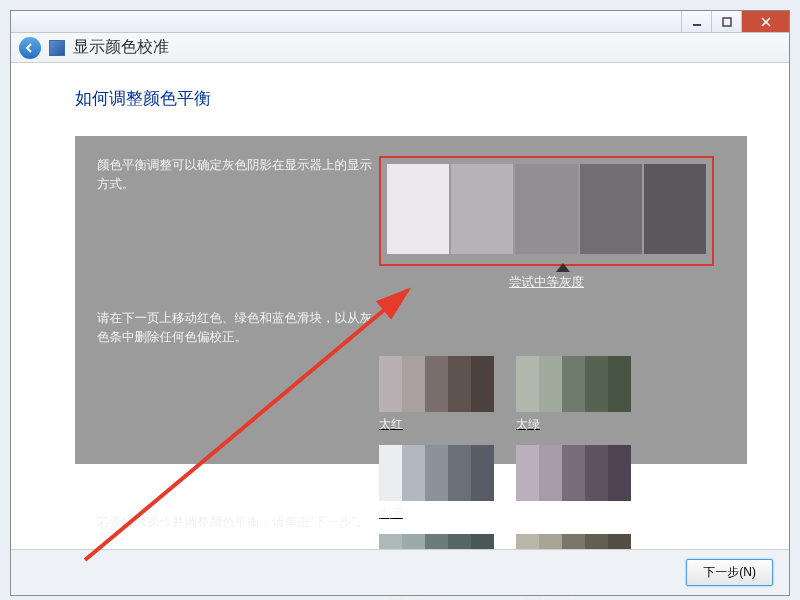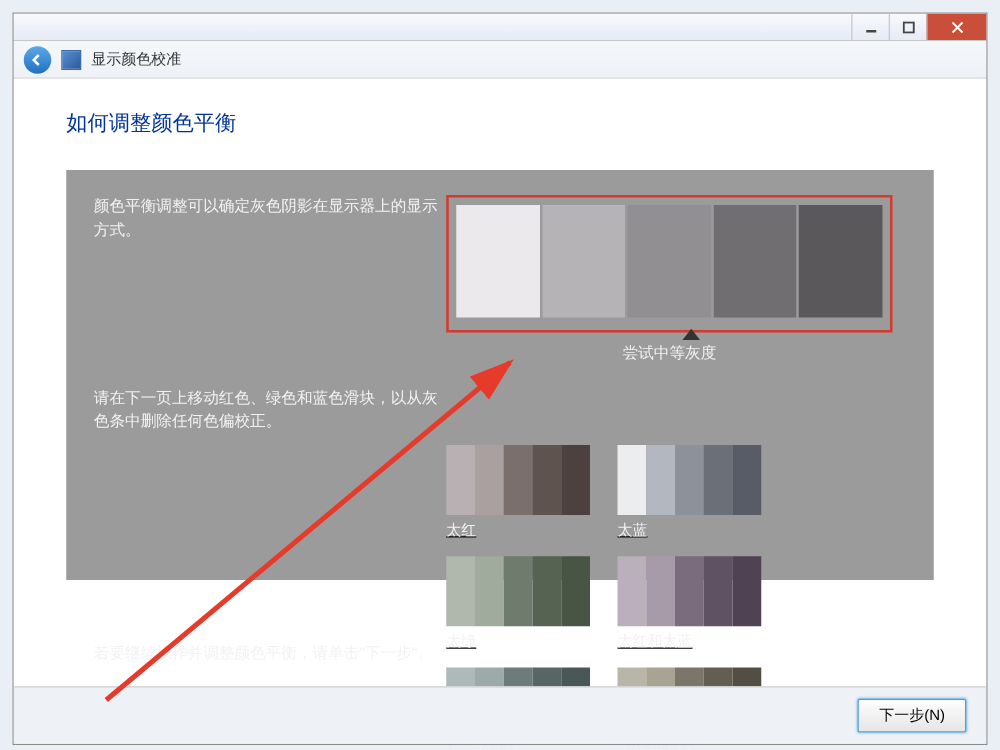--- a/index.html
+++ b/index.html
@@ -9,35 +9,35 @@
     
     .titlebar { height: 22px; background: linear-gradient(#f7f9fc, #e6ecf5); border-bottom: 1px solid #c7c7c7; display: flex; justify-content: flex-end; align-items: stretch; }
     .titlebar .btn { width: 30px; display: flex; align-items: center; justify-content: center; border-left: 1px solid #c7c7c7; font-size: 10px; color: #444; }
     .titlebar .btn.close { width: 48px; background: #c94f3a; color: #fff; font-size: 12px; }
     .titlebar .btn svg { width: 10px; height: 10px; }
     
     .navbar { height: 30px; background: linear-gradient(#f5f8fb, #eef2f7); border-bottom: 1px solid #d0d0d0; display: flex; align-items: center; padding: 0 8px; gap: 8px; }
     .back { width: 22px; height: 22px; border-radius: 50%; background: linear-gradient(#5da8e8, #2171c1); display: flex; align-items: center; justify-content: center; }
     .back svg { width: 12px; height: 12px; fill: #fff; }
     .app-icon { width: 16px; height: 16px; background: linear-gradient(135deg, #5b8fcf, #2a5aa0); border: 1px solid #3a6bb0; }
-    .nav-title { font-size: 12px; color: #333; }
+    .nav-title { font-size: 16px; color: #333; }
     
-    .content { padding: 24px 42px 0 42px; height: calc(100% - 52px - 46px); background: #fff; }
+    .content { padding: 24px 42px 0 42px; height: calc(100% - 52px - 46px); background: #fff; margin-left: 22px; }
     .heading { color: #003399; font-size: 17px; font-weight: normal; margin-bottom: 26px; }
     
     .gray-area { background: #9b9b9b; padding: 20px 33px 14px 22px; height: 328px; position: relative; }
     .row { display: flex; }
     .left-text { width: 282px; color: #f2f2f2; font-size: 12.5px; line-height: 1.55; }
     
     .main-swatch-wrap { flex: 1; }
     .main-swatch-box { border: 2px solid #d43a2f; padding: 6px; height: 110px; position: relative; }
     .main-swatch { display: flex; height: 90px; gap: 2px; }
     .main-swatch div { flex: 1; }
     .pointer-mark { position: absolute; left: 53%; bottom: -8px; width: 0; height: 0; border-left: 7px solid transparent; border-right: 7px solid transparent; border-bottom: 9px solid #333; }
-    .main-label { text-align: center; color: #f2f2f2; font-size: 12.5px; margin-top: 8px; }
+    .main-label { text-align: center; color: #f2f2f2; font-size: 12.5px; margin-top: 8px; text-decoration: underline; }
     
     .swatch-grid { display: flex; flex-wrap: wrap; gap: 12px 22px; margin-top: 8px; margin-left: 282px; }
     .swatch-item { width: 115px; text-decoration: underline; }
     .swatch { display: flex; height: 56px; }
     .swatch div { flex: 1; }
     .swatch-label { color: #f2f2f2; font-size: 12px; margin-top: 4px; }
     
     .footer { position: absolute; bottom: 0; left: 0; right: 0; height: 46px; background: #eef1f5; border-top: 1px solid #d0d0d0; display: flex; justify-content: flex-end; align-items: center; padding: 0 16px; gap: 10px; margin-top: 48px; }
     .footer button { padding: 4px 16px; font-size: 12px; background: linear-gradient(#fdfdfd, #e6e6e6); border: 1px solid #999; border-radius: 2px; min-width: 78px; }
     .footer button.primary { border: 1px solid #4a9de0; box-shadow: 0 0 2px #6bb3ea; }
@@ -108,47 +108,46 @@
               <div style="background: rgb(184, 176, 179);"></div>
               <div style="background: rgb(170, 160, 160);"></div>
               <div style="background: rgb(123, 111, 109);"></div>
               <div style="background: rgb(95, 83, 80);"></div>
               <div style="background: rgb(77, 65, 63);"></div>
             </div>
             <div class="swatch-label">太红</div>
           </div>
           <div class="swatch-item">
             <div class="swatch">
+              <div style="background: rgb(176, 184, 174);"></div>
+              <div style="background: rgb(160, 170, 157);"></div>
+              <div style="background: rgb(111, 123, 108);"></div>
+              <div style="background: rgb(86, 99, 82);"></div>
+              <div style="background: rgb(72, 85, 69);"></div>
+            </div>
+            <div class="swatch-label">太绿</div>
+          </div>
+          <div class="swatch-item">
+            <div class="swatch">
               <div style="background: rgb(236, 237, 239);"></div>
               <div style="background: rgb(179, 183, 191);"></div>
               <div style="background: rgb(141, 145, 153);"></div>
               <div style="background: rgb(106, 111, 120);"></div>
               <div style="background: rgb(87, 92, 102);"></div>
             </div>
             <div class="swatch-label">太蓝</div>
           </div>
           <div class="swatch-item">
             <div class="swatch">
-              <div style="background: rgb(176, 184, 174);"></div>
-              <div style="background: rgb(160, 170, 157);"></div>
-              <div style="background: rgb(111, 123, 108);"></div>
-              <div style="background: rgb(86, 99, 82);"></div>
-              <div style="background: rgb(72, 85, 69);"></div>
-            </div>
-            <div class="swatch-label">太绿</div>
-          </div>
-          <div class="swatch-item">
-            <div class="swatch">
               <div style="background: rgb(186, 176, 187);"></div>
               <div style="background: rgb(168, 155, 169);"></div>
               <div style="background: rgb(122, 108, 124);"></div>
               <div style="background: rgb(95, 82, 98);"></div>
               <div style="background: rgb(79, 66, 83);"></div>
             </div>
-            <div class="swatch-label">太红和太蓝</div>
           </div>
           <div class="swatch-item">
             <div class="swatch">
               <div style="background: rgb(174, 185, 185);"></div>
               <div style="background: rgb(156, 170, 169);"></div>
               <div style="background: rgb(108, 124, 122);"></div>
               <div style="background: rgb(86, 102, 100);"></div>
               <div style="background: rgb(72, 88, 86);"></div>
             </div>
             <div class="swatch-label">太蓝和太绿</div>

